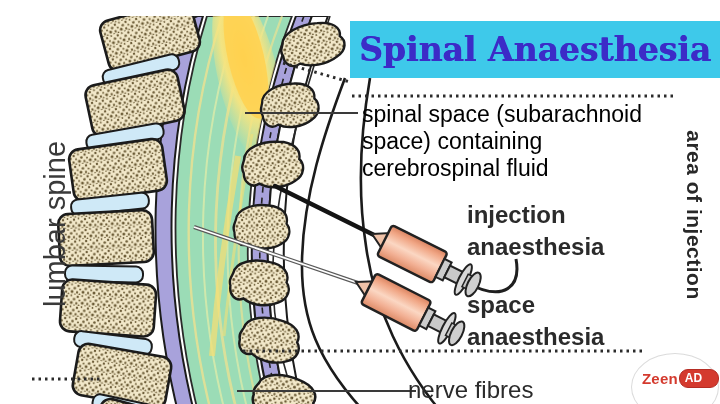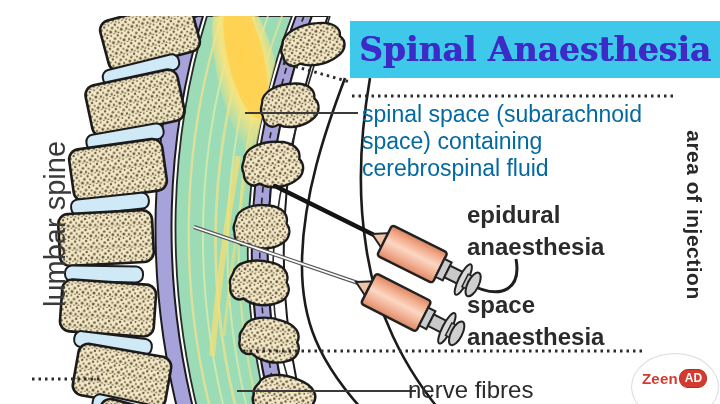--- a/index.html
+++ b/index.html
@@ -13,42 +13,42 @@
   .lbl.bold{font-weight:bold;}
   #title-banner{
     position:absolute;left:350px;top:5px;width:370px;height:57px;
     background:#3ec9ea;display:flex;align-items:center;justify-content:center;
   }
   #title-banner .title-text{
     font-family:"DejaVu Serif","Liberation Serif",serif;font-weight:bold;
     font-size:33px;color:#3c2bc7;letter-spacing:0px;white-space:nowrap;
     text-shadow:0.6px 0 #3c2bc7;
   }
-  #lbl-spinal-space{left:362px;top:85px;font-size:23px;color:#0369a1;}
+  #lbl-spinal-space{left:362px;top:85px;font-size:23px;color:#000000;}
   #lbl-epidural{left:467px;top:183px;font-size:24px;line-height:1.33;}
   #lbl-spinal{left:467px;top:273px;font-size:24px;line-height:1.33;}
   #lbl-nerve{left:408px;top:360px;font-size:24px;}
   #lbl-lumbar{
     left:-62px;top:192px;width:232px;height:32px;text-align:center;
     font-size:29px;color:#3a3a3a;transform:rotate(-90deg);
   }
   #lbl-area{
     left:585px;top:186px;width:215px;height:26px;text-align:center;
     font-size:21px;font-weight:bold;color:#282828;letter-spacing:.5px;
     transform:rotate(90deg);
   }
   #watermark-circle{
     position:absolute;left:631px;top:337px;width:86px;height:66px;
     border:1px solid rgba(190,190,190,.55);border-radius:50%;
   }
   #zeenad{position:absolute;left:642px;top:353px;display:flex;align-items:center;gap:1px;text-align:center;}
   #zeenad .brand{color:#d43a2e;font-weight:bold;font-size:15px;letter-spacing:.2px;}
   #zeenad .badge{
     background:#d43a2e;color:#ffffff;font-weight:bold;font-size:12px;
-    border-radius:9px;padding:1px 4px 2px 5px;border:1px solid #b52d24;
+    border-radius:9px;padding:1px 16px 2px 5px;border:1px solid #b52d24;
   }
 </style>
 </head>
 <body>
 
 <div id="stage">
 
   <svg id="art" width="720" height="404" viewBox="0 0 720 404">
     <defs>
       <pattern id="speck" patternUnits="userSpaceOnUse" width="11" height="11">
@@ -201,21 +201,21 @@
     </g>
   </svg>
 
   <div id="title-banner">
     <span class="title-text">Spinal Anaesthesia</span>
   </div>
 
   <div class="lbl" id="lbl-spinal-space">spinal space (subarachnoid
  space) containing
  cerebrospinal fluid</div>
-  <div class="lbl bold" id="lbl-epidural">epidural
+  <div class="lbl bold" id="lbl-epidural">injection
 anaesthesia</div>
   <div class="lbl bold" id="lbl-spinal">space
 anaesthesia</div>
   <div class="lbl" id="lbl-nerve">nerve fibres</div>
   <div class="lbl" id="lbl-lumbar">lumbar spine</div>
   <div class="lbl" id="lbl-area">area of injection</div>
 
   <div id="watermark-circle"></div>
   <div id="zeenad">
     <span class="brand">Zeen</span>

